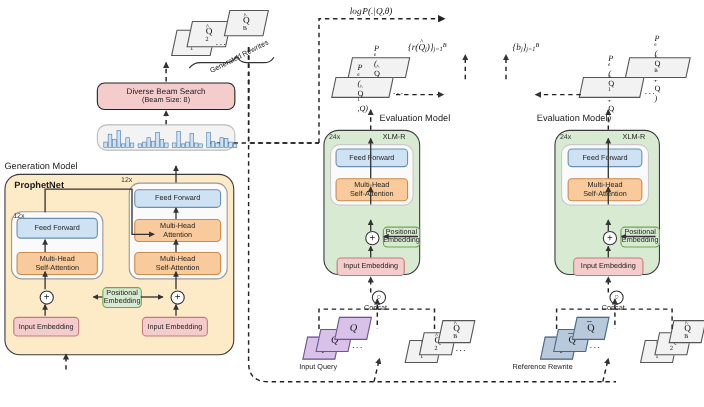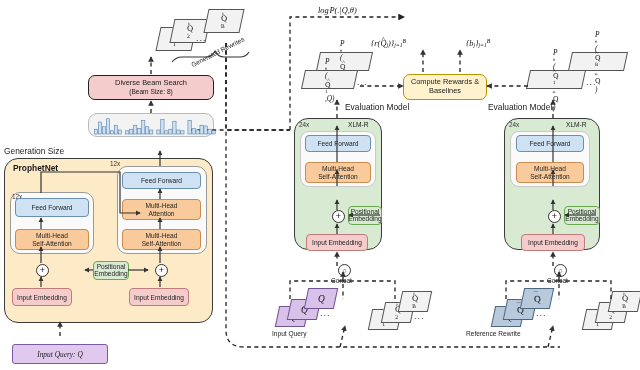--- a/index.html
+++ b/index.html
@@ -150,21 +150,21 @@
       <path d="M337,266 L337,252" marker-end="url(#ahs)"></path>
       <path d="M395,299 L395,281 L343,281"></path>
 
       <path d="M506,299 L506,281 L559,281 L559,299"></path>
       <path d="M559,281 L559,272" marker-end="url(#ahs)"></path>
       <path d="M553,266 L553,252" marker-end="url(#ahs)"></path>
       <path d="M611,299 L611,281 L559,281"></path>
     </g>
   </svg>
 
-  <div class="lbl t9 gen-title" style="left:4px;top:146px;">Generation Size</div>
+  <div class="lbl t9 gen-title" style="left:4px;top:146px;">Generation Model</div>
   <div class="box gen-outer" style="left:4px;top:158px;width:209px;height:165px;"></div>
   <div class="lbl t9" style="left:13px;top:163px;font-weight:bold;">ProphetNet</div>
 
   <div class="box stack-outer" style="left:10px;top:192px;width:84px;height:62px;"></div>
   <div class="lbl mul" style="left:12px;top:193px;">12x</div>
   <div class="box ff t7" style="left:15px;top:198px;width:74px;height:19px;">Feed Forward</div>
   <div class="box mha t7" style="left:15px;top:229px;width:74px;height:21px;flex-direction:column;line-height:1.1;">
     <span>Multi-Head</span>
     <span>Self-Attention</span>
   </div>
@@ -184,23 +184,20 @@
   <div class="plus" style="left:36px;top:264px;">+</div>
   <div class="plus" style="left:155px;top:264px;">+</div>
   <div class="box pos t7" style="left:93px;top:261px;width:36px;height:19px;flex-direction:column;">
     <span>Positional</span>
     <span>Embedding</span>
   </div>
 
   <div class="box emb t7" style="left:12px;top:288px;width:60px;height:18px;">Input Embedding</div>
   <div class="box emb t7" style="left:129px;top:288px;width:60px;height:18px;">Input Embedding</div>
 
-  <div class="box inq t8" style="left:12px;top:344px;width:96px;height:20px;">
-    <span class="mono-i">Input Query: Q</span>
-  </div>
 
   <div class="box hist" style="left:88px;top:113px;width:126px;height:24px;"></div>
   <svg class="layer" style="z-index:3;pointer-events:none;">
     <g id="histbars" fill="#cfe2f3" stroke="#4a7aa8" stroke-width="0.55">
         <rect x="94.35" y="129.20" width="3.30" height="4.80"></rect>
         <rect x="98.35" y="122.00" width="3.30" height="12.00"></rect>
         <rect x="102.35" y="126.80" width="3.30" height="7.20"></rect>
         <rect x="106.35" y="118.80" width="3.30" height="15.20"></rect>
         <rect x="110.35" y="130.80" width="3.30" height="3.20"></rect>
         <rect x="114.35" y="125.20" width="3.30" height="8.80"></rect>
@@ -261,24 +258,20 @@
   <div class="formula t9" style="left:318px;top:6px;">
     log<span class="upr"> </span>P(.|Q,θ)
   </div>
   <div class="formula t9" style="left:371px;top:38px;">
     {r(<span class="hatlbl">Q<span class="hat">^</span></span><span class="sub">j</span>)}<span class="sub">j=1</span><span class="sup">B</span>
   </div>
   <div class="formula t9" style="left:466px;top:38px;">
     {b<span class="sub">j</span>}<span class="sub">j=1</span><span class="sup">B</span>
   </div>
 
-  <div class="box rewards t8" style="left:403px;top:74px;width:84px;height:26px;flex-direction:column;line-height:1.15;">
-    <span>Compute Rewards &amp;</span>
-    <span>Baselines</span>
-  </div>
 
   <div class="card card-w" style="left:318px;top:52px;width:53px;height:19px;">
     <span class="formula t8" style="position:static;">P<span class="sub">e</span>(<span class="hatlbl">Q<span class="hat">^</span></span><span class="sub">B</span>,Q)</span>
   </div>
   <div class="card card-w" style="left:303px;top:70px;width:53px;height:19px;">
     <span class="formula t8" style="position:static;">P<span class="sub">e</span>(<span class="hatlbl">Q<span class="hat">^</span></span><span class="sub">1</span>,Q)</span>
   </div>
   <div class="ellip t8" style="left:357px;top:77px;">...</div>
 
   <div class="card card-w" style="left:570px;top:52px;width:56px;height:19px;">

